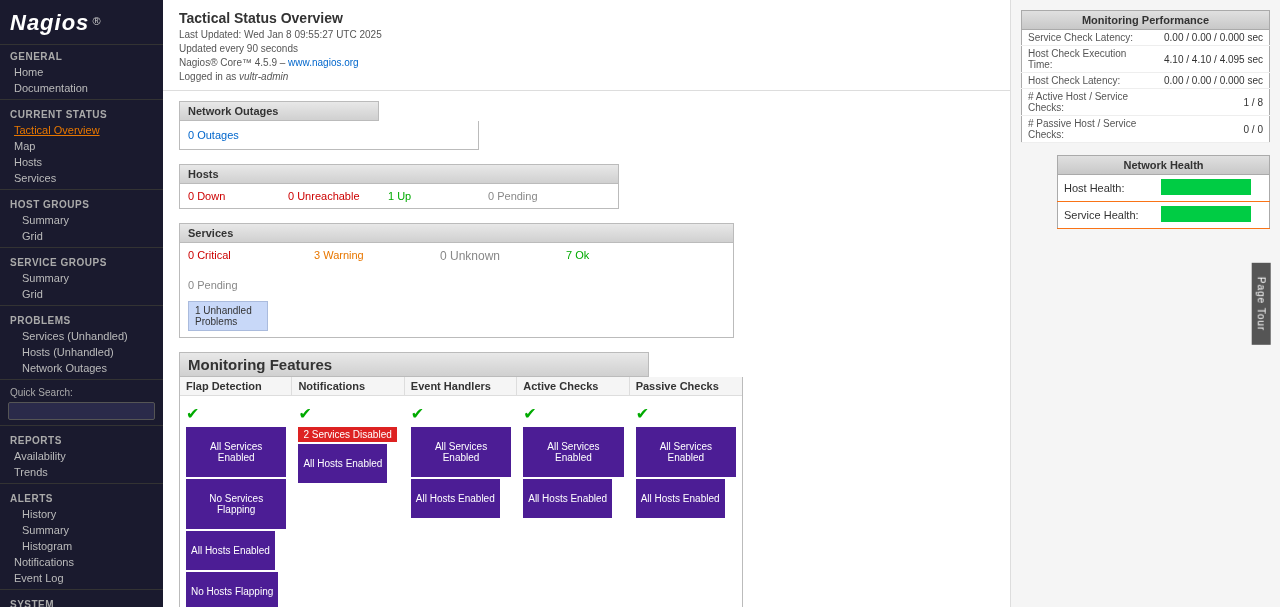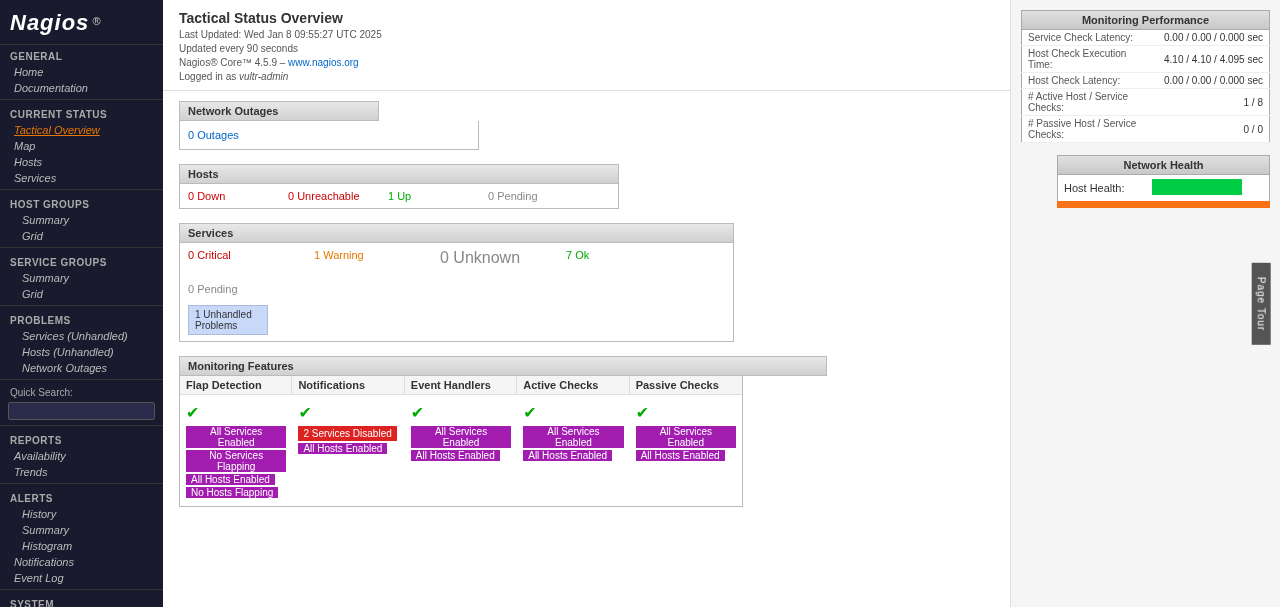--- a/index.html
+++ b/index.html
@@ -35,21 +35,20 @@
       text-transform: uppercase;
       letter-spacing: 0.5px;
     }
     .sidebar-link {
       display: block;
       color: #bbb;
       text-decoration: none;
       padding: 2px 10px 2px 14px;
       font-size: 11px;
       cursor: pointer;
-      font-style: italic;
     }
     .sidebar-link.active { color: #e87700; text-decoration: underline; }
     .sidebar-link.sub { padding-left: 22px; }
     .sidebar-divider { border: none; border-top: 1px solid #333; margin: 3px 0; }
     .quick-search-label { color: #aaa; font-size: 10px; padding: 4px 10px 2px 10px; }
     .quick-search-input {
       width: calc(100% - 16px);
       margin: 2px 8px;
       padding: 2px 4px;
       font-size: 11px;
@@ -105,21 +104,21 @@
 
     
     .hosts-row { display: flex; gap: 0; }
     .hosts-cell { min-width: 100px; }
     .status-down { color: #cc0000; font-size: 11px; text-decoration: none; cursor: pointer; }
     .status-unreachable { color: #cc0000; font-size: 11px; text-decoration: none; cursor: pointer; }
     .status-up { color: #00aa00; font-size: 11px; text-decoration: none; cursor: pointer; }
     .status-pending { color: #888; font-size: 11px; text-decoration: none; cursor: pointer; }
     .status-critical { color: #cc0000; font-size: 11px; text-decoration: none; cursor: pointer; }
     .status-warning { color: #e87700; font-size: 11px; text-decoration: none; cursor: pointer; }
-    .status-unknown { color: #888; font-size: 16px; text-decoration: none; cursor: pointer; }
+    .status-unknown { color: #888; font-size: 12px; text-decoration: none; cursor: pointer; }
     .status-ok { color: #00aa00; font-size: 11px; text-decoration: none; cursor: pointer; }
 
     
     .unhandled-badge {
       background: #c8d8f8;
       border: 1px solid #aabbdd;
       padding: 3px 6px;
       margin-top: 4px;
       font-size: 10px;
       color: #333;
@@ -127,23 +126,23 @@
       min-width: 80px;
     }
 
     
     .features-section { margin-top: 14px; }
     .features-title-bar {
       background: linear-gradient(to bottom, #e8e8e8, #d0d0d0);
       border: 1px solid #bbb;
       padding: 3px 8px;
       font-weight: bold;
-      font-size: 11px;
+      font-size: 15px;
       color: #333;
-      width: 648px;
+      width: 470px;
       display: block;
     }
     .features-table {
       border: 1px solid #bbb;
       border-top: none;
       background: #fff;
       width: 564px;
     }
     .features-header-row {
       display: flex;
@@ -155,23 +154,23 @@
       padding: 3px 6px;
       font-weight: bold;
       font-size: 11px;
       border-right: 1px solid #ddd;
     }
     .features-header-cell:last-child { border-right: none; }
     .features-body-row { display: flex; padding: 6px 0; }
     .features-col { width: 118px; padding: 2px 6px; position: relative; display: flex; flex-direction: column; align-items: flex-start; gap: 2px; }
     .features-col .check-icon { color: #00aa00; font-size: 16px; margin-bottom: 2px; }
     .green-badge {
-      background: #a21caf;
+      background: #4c1d95;
       color: #fff;
-      padding: 0 5px;
+      padding: 14px 5px;
       font-size: 10px;
       display: inline-block;
       min-width: 80px;
       text-align: center;
     }
     .red-badge {
       background: #dd2222;
       color: #fff;
       padding: 2px 5px;
       font-size: 10px;
@@ -209,21 +208,21 @@
     .health-title {
       background: linear-gradient(to bottom, #e0e0e0, #c8c8c8);
       border: 1px solid #aaa;
       padding: 3px 8px;
       font-weight: bold;
       font-size: 11px;
       color: #333;
       text-align: center;
     }
     .health-table { width: 100%; border-collapse: collapse; border: 1px solid #aaa; border-top: none; background: #fff; }
-    .health-table td { padding: 4px 6px; border-bottom: 7px solid #f97316; font-size: 11px; }
+    .health-table td { padding: 4px 6px; border-bottom: 1px solid #f97316; font-size: 11px; }
     .health-bar-container { width: 90px; height: 16px; background: #00cc44; display: inline-block; }
 
     
     .page-tour-btn {
       position: fixed;
       right: 0;
       top: 50%;
       transform: translateY(-50%) rotate(90deg);
       background: #555;
       color: #fff;
@@ -343,21 +342,21 @@
     </div>
 
     <div class="section-block">
       <div class="section-title-bar wide" style="width:555px;">Services</div>
       <div class="section-table" style="width:555px; padding: 6px 8px;">
         <div class="services-row">
           <div class="services-cell">
             <a class="status-critical">0 Critical</a>
           </div>
           <div class="services-cell">
-            <a class="status-warning">1 Warning</a>
+            <a class="status-warning">3 Warning</a>
           </div>
           <div class="services-cell">
             <a class="status-unknown">0 Unknown</a>
           </div>
           <div class="services-cell">
             <a class="status-ok">7 Ok</a>
           </div>
           <div class="services-cell">
             <a class="status-pending">0 Pending</a>
           </div>
@@ -454,19 +453,25 @@
   <div class="health-section">
     <div class="health-title">Network Health</div>
     <table class="health-table">
       <tbody>
           <tr>
         <td>Host Health:</td>
         <td>
           <div class="health-bar-container"></div>
         </td>
       </tr>
+      <tr>
+        <td>Service Health:</td>
+        <td>
+          <div class="health-bar-container"></div>
+        </td>
+      </tr>
     </tbody>
       </table>
   </div>
 
 </div>
 
 <button class="page-tour-btn" style="position:fixed; right:-22px; top:50%; transform:translateY(-50%) rotate(90deg); transform-origin: center center; background:#555; color:#fff; border:none; padding:4px 14px; font-size:10px; cursor:pointer; letter-spacing:1px;">Page Tour</button>
 
 </body></html>

